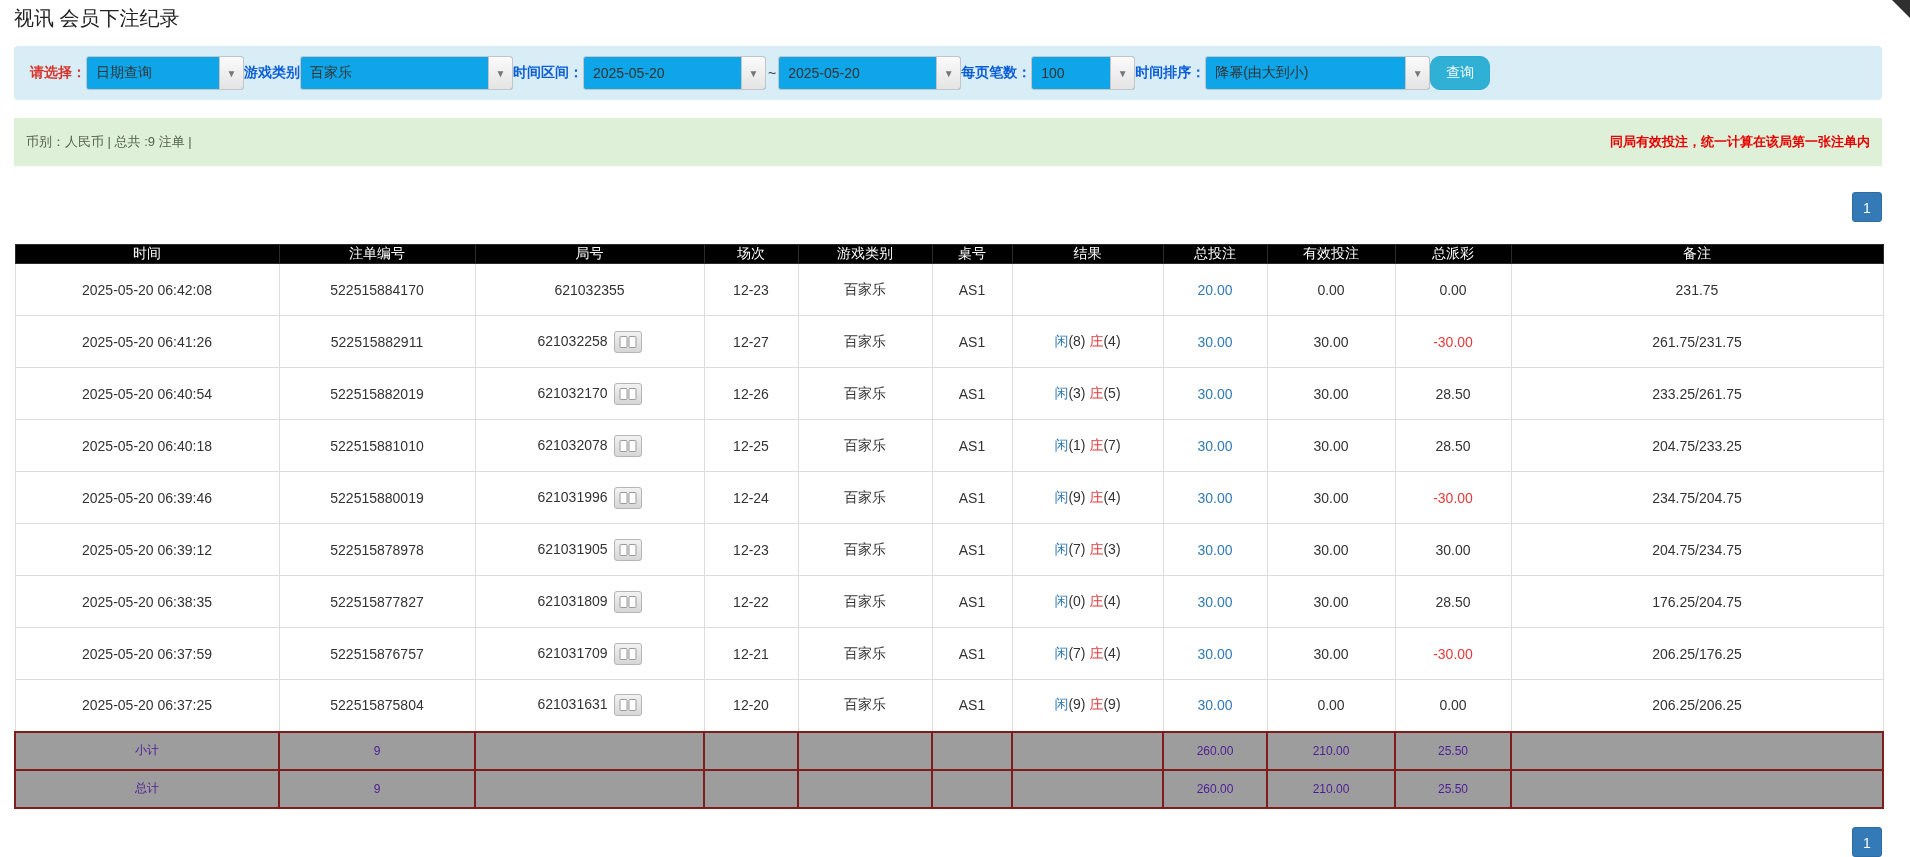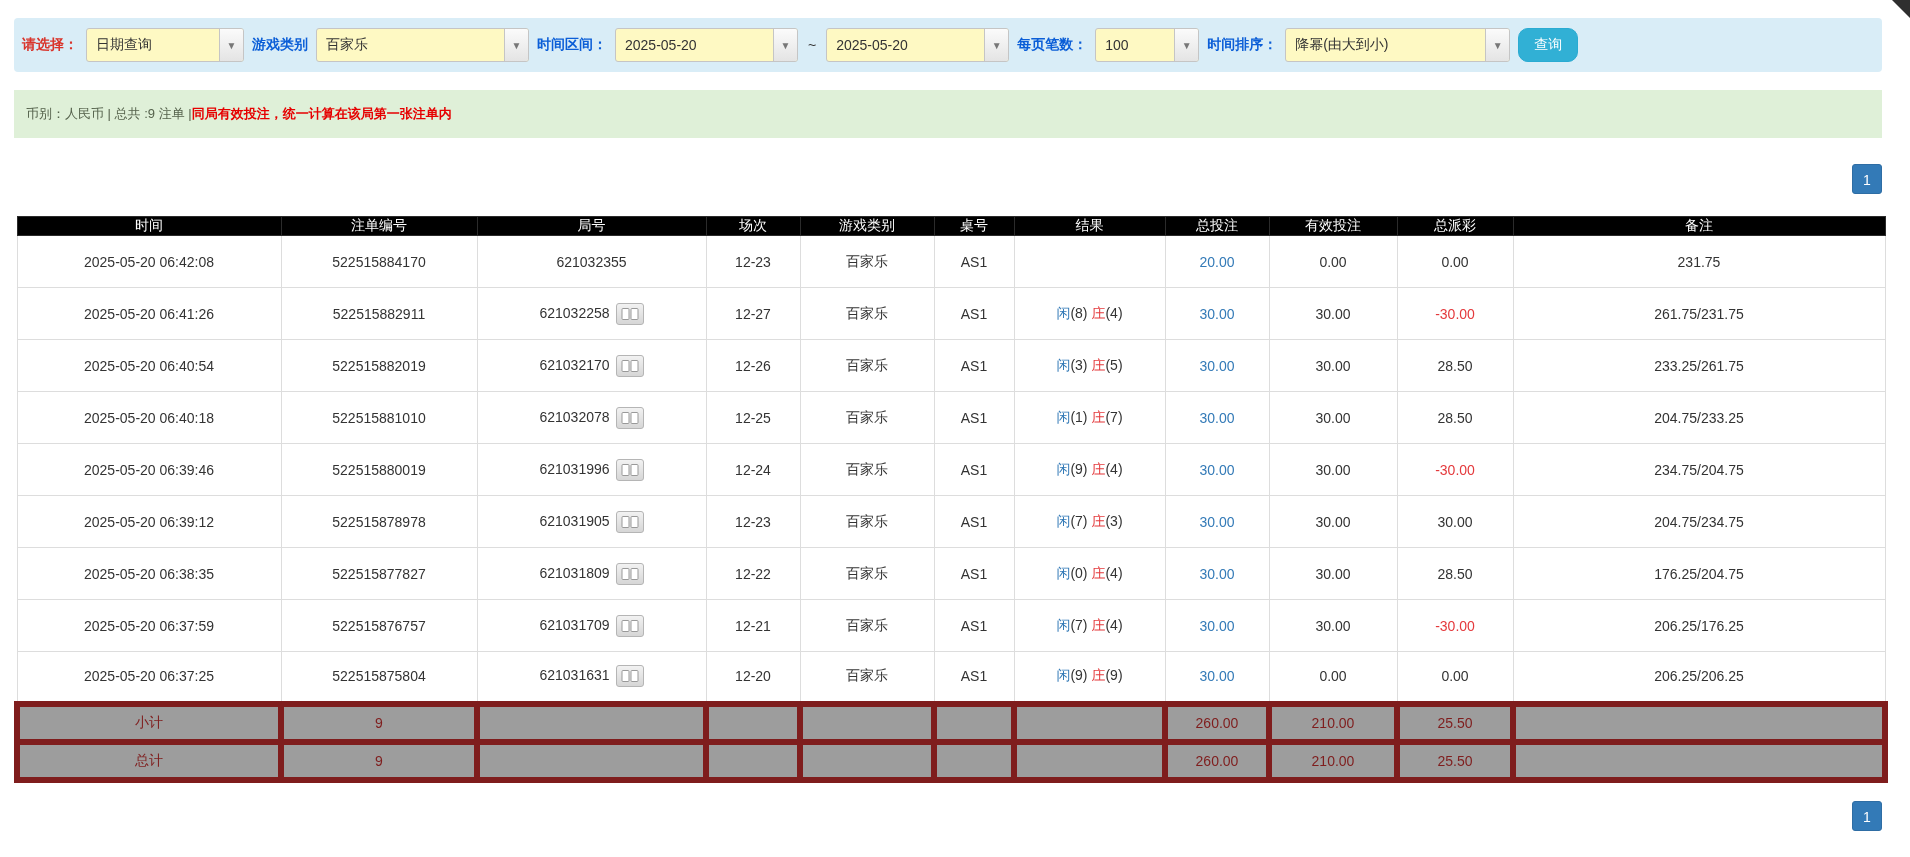--- a/index.html
+++ b/index.html
@@ -12,27 +12,27 @@
     cursor: pointer;
   }
 
   .content { width: 1868px; margin-left: 14px; padding-top: 4px; }
 
   .page-title { font-size: 20px; font-weight: 500; color: #222; line-height: 28px; }
 
   
   .filter-bar {
     margin-top: 14px; background: #d9edf7; border-radius: 4px;
-    padding: 10px 8px; display: flex; align-items: center; gap: 8px;
+    padding: 10px 16px; display: flex; align-items: center; 
   }
   .flabel { font-weight: bold; white-space: nowrap; }
   .flabel.red  { color: #d9342b; }
   .flabel.blue { color: #0b5ed7; }
   .combo {
-    display: inline-flex; align-items: stretch; height: 34px; background: #fef9c3;
+    display: inline-flex; align-items: stretch; height: 34px; background: #0ea5e9;
     border: 1px solid #c5c5c5; border-radius: 3px; overflow: hidden; cursor: pointer;
   }
   .combo .combo-text {
     flex: 1; display: flex; align-items: center; padding: 0 9px;
     color: #333; white-space: nowrap; overflow: hidden;
   }
   .combo .combo-arrow {
     width: 24px; display: flex; align-items: center; justify-content: center;
     border-left: 1px solid #c5c5c5; background: linear-gradient(#fbfbfb, #e4e4e4);
     color: #777; font-size: 10px;
@@ -40,21 +40,21 @@
   .tilde-sep { color: #333; padding: 0 2px; }
   .btn-search {
     height: 34px; padding: 0 15px; background: #31b0d5; border: 1px solid #2aabd2;
     border-radius: 10px; color: #fff; font-size: 14px; cursor: pointer;
     font-family: inherit;
   }
 
   
   .info-bar {
     margin-top: 18px; background: #dff0d8; padding: 15px 12px;
-    display: flex; justify-content: flex-start; align-items: center;
+    display: flex; justify-content: space-between; align-items: center;
   }
   .info-left  { color: #55624c; font-size: 13px; }
   .info-right { color: #e60000; font-size: 13px; font-weight: bold; }
 
   
   .pager { display: flex; justify-content: flex-end; }
   .pager-top { margin-top: 26px; margin-bottom: 2px; }
   .pager-bottom { margin-top: 18px; }
   .page-btn {
     min-width: 30px; height: 30px; line-height: 30px; text-align: center;
@@ -77,31 +77,32 @@
   .res-player { color: #337ab7; }
   .res-banker { color: #e4393c; }
   .res-num { color: #333; }
   .replay-icon {
     display: inline-flex; align-items: center; justify-content: center;
     width: 28px; height: 22px; margin-left: 6px; vertical-align: middle;
     background: linear-gradient(#f2f2f2, #d6d6d6); border: 1px solid #b5b5b5;
     border-radius: 3px; cursor: pointer;
   }
   .records tr.summary-row td {
-    background: #9d9d9d; color: #7f1d1d; border: 6px solid #7f1d1d;
-    height: 38px; font-size: 14px;
+    background: #9d9d9d; color: #4c1d95; border: 2px solid #7f1d1d;
+    height: 38px; font-size: 12px;
   }
 </style>
 </head>
 <body>
 
 <div class="corner-triangle"></div>
 
 <div class="content">
 
+  <h1 class="page-title">视讯 会员下注纪录</h1>
 
   <div class="filter-bar">
     <span class="flabel red">请选择：</span>
     <div class="combo" style="width:158px">
       <span class="combo-text">日期查询</span>
       <span class="combo-arrow">▼</span>
     </div>
 
     <span class="flabel blue">游戏类别</span>
     <div class="combo" style="width:213px">

